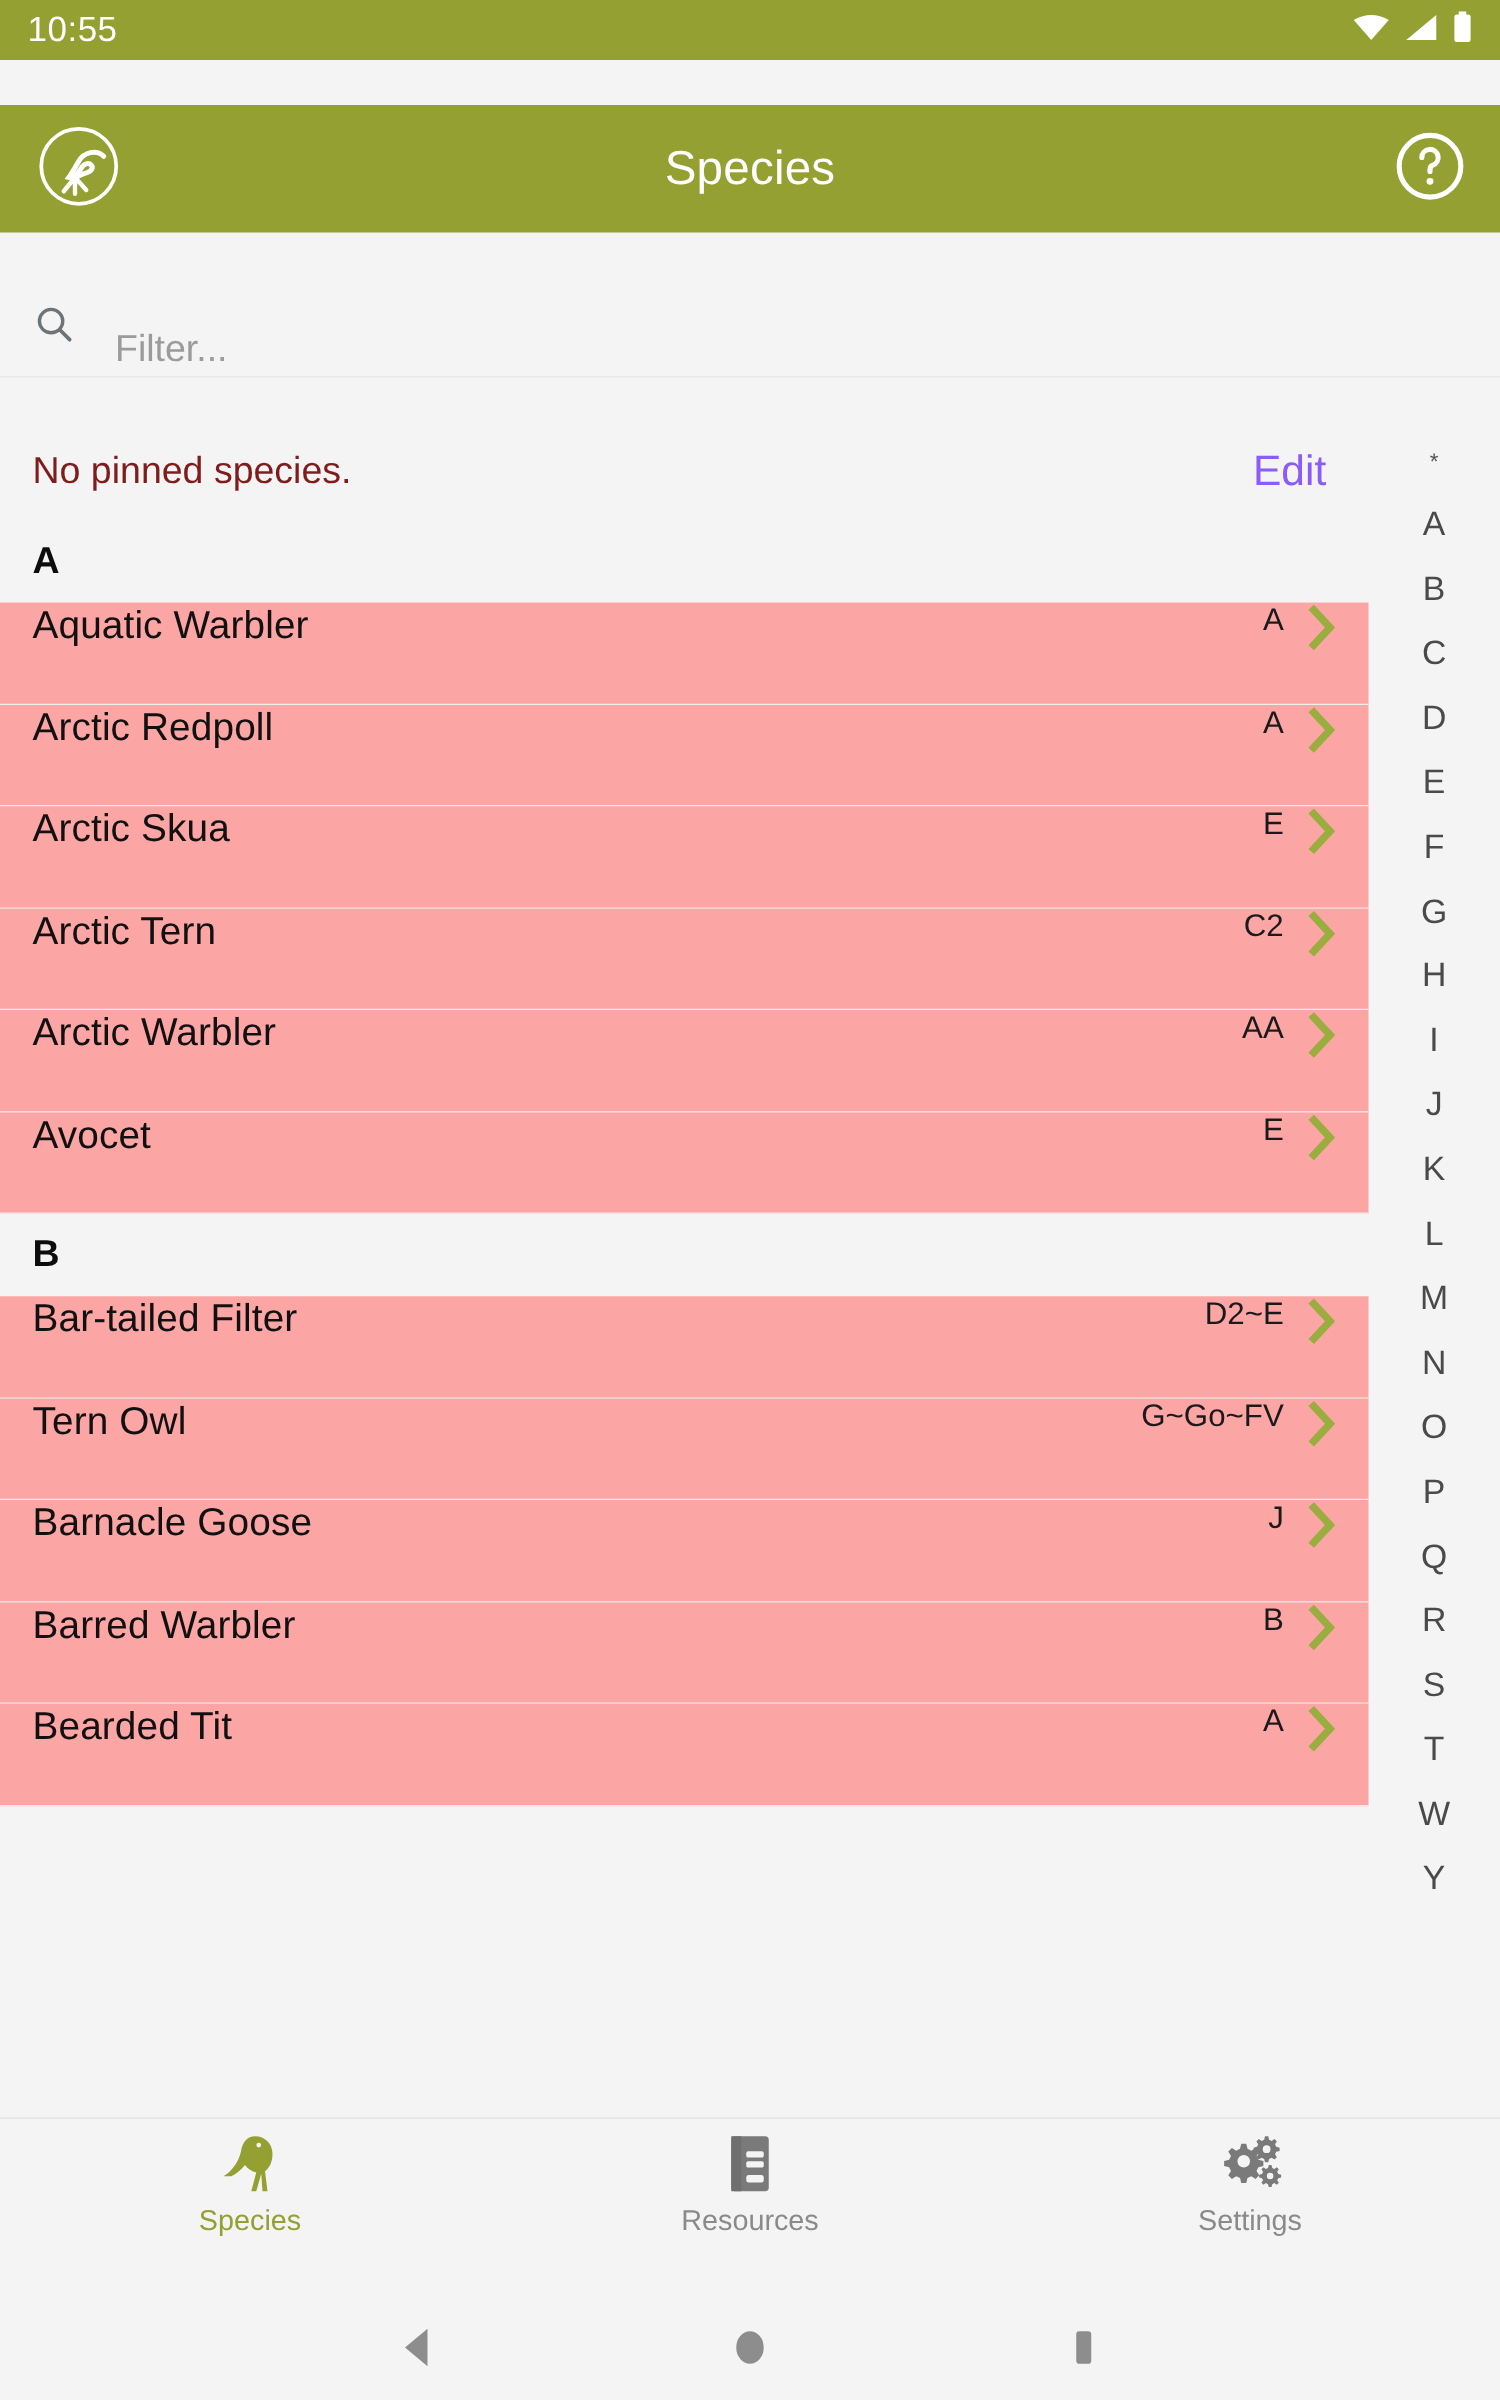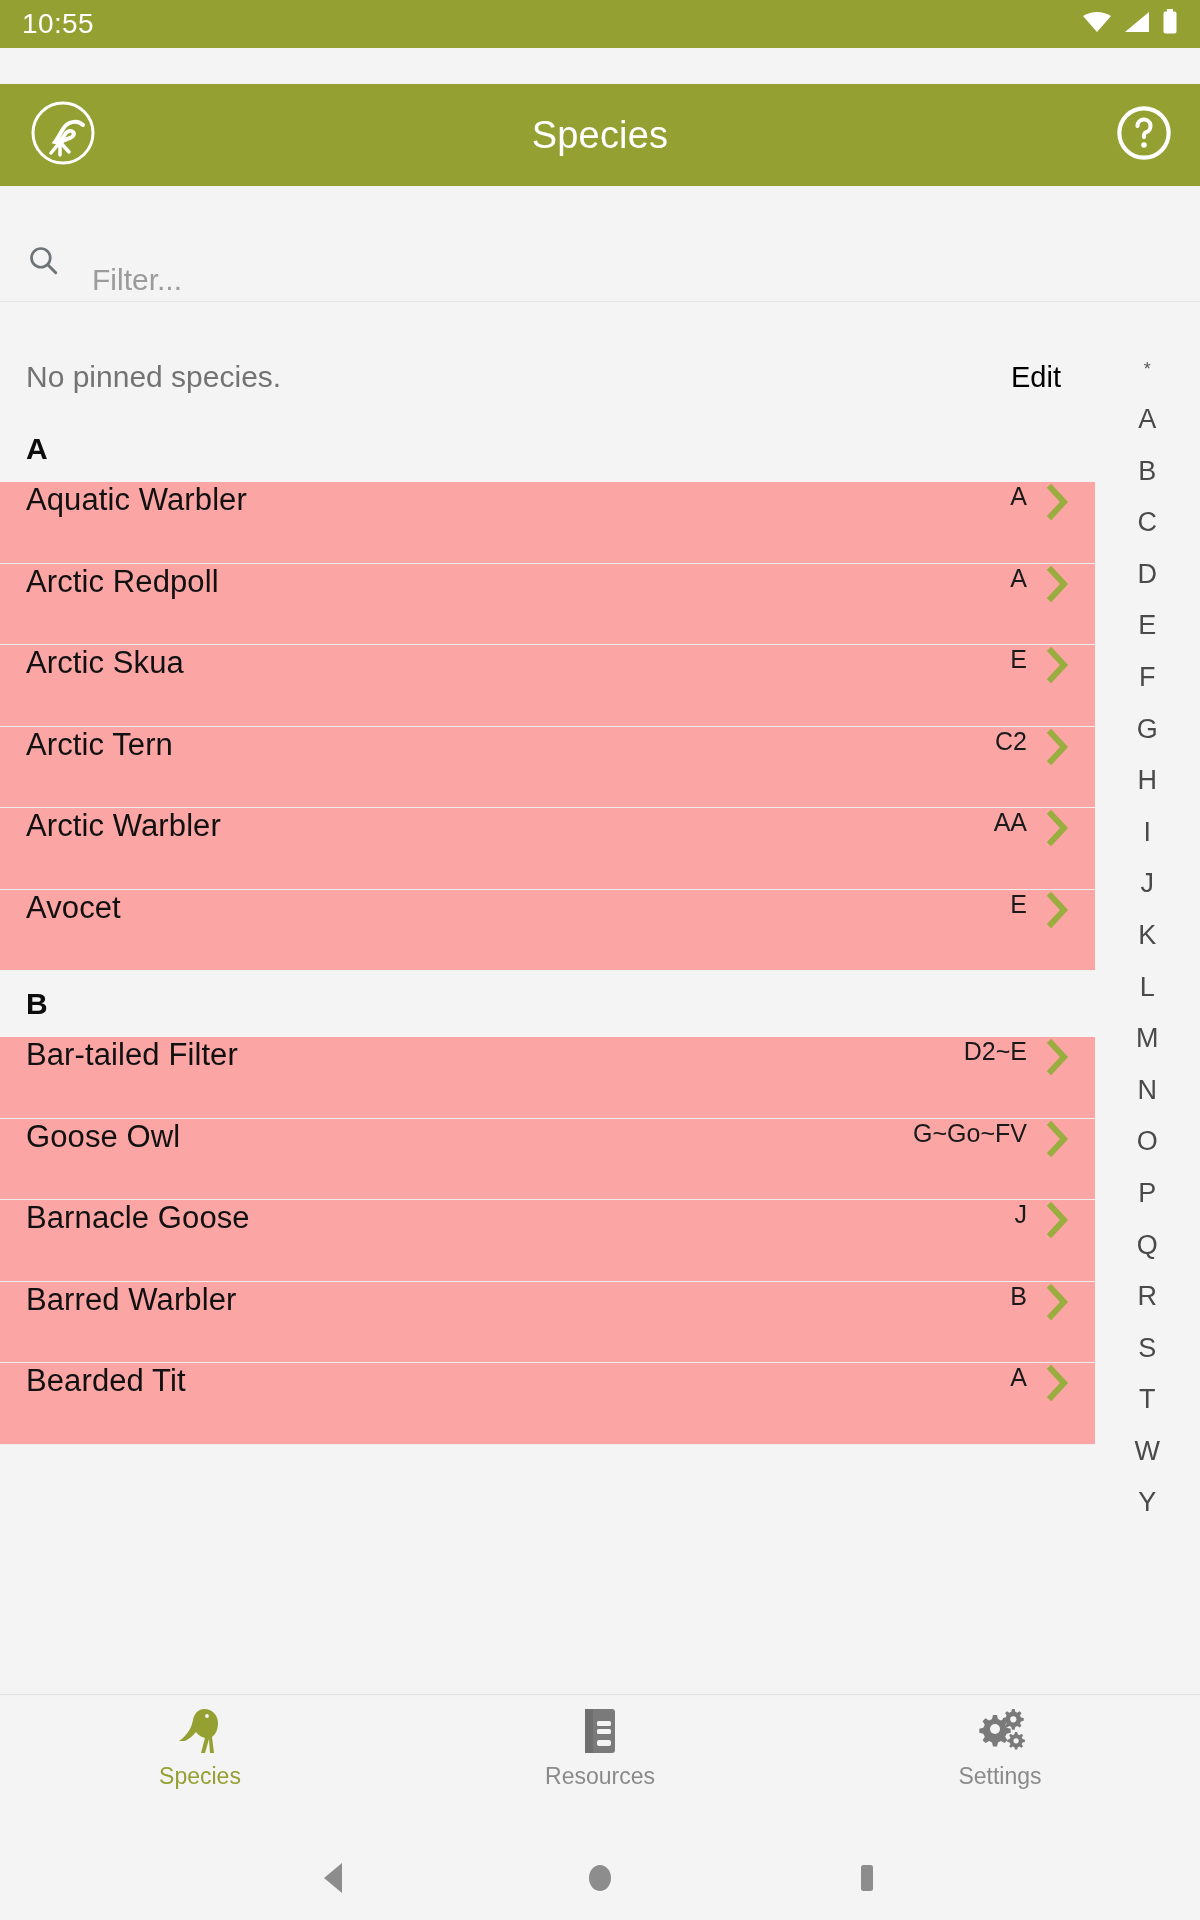--- a/index.html
+++ b/index.html
@@ -114,25 +114,25 @@
   .index-item.star { font-size: 18px; color: #555; margin-bottom: 28px; }
 
   
   .pinned-row {
     height: 78px;
     display: flex; align-items: center;
     padding: 0 26px;
     background: #f4f4f4;
   }
   .pinned-label {
-    font-size: 30px; color: #737373; font-weight: 500;
+    font-size: 30px; color: #7f1d1d; font-weight: 500;
   }
   .edit-btn {
     margin-left: auto;
-    font-size: 29px; color: #000000; font-weight: 400;
+    font-size: 34px; color: #8b5cf6; font-weight: 400;
     padding-right: 8px;
   }
 
   
   .section-header {
     height: 66px;
     display: flex; align-items: center;
     padding: 0 26px;
     background: #f4f4f4;
     font-size: 30px; font-weight: 600; color: #0d0d0d;
@@ -319,21 +319,21 @@
         <div class="species-row">
           <span class="species-name">Bar-tailed Filter</span>
           <span class="species-code">D2~E</span>
           <span class="chev">
             <svg width="26" height="40" viewBox="0 0 26 40">
                 <path d="M6 6 L19 20 L6 34" fill="none" stroke="#9aad3f" stroke-width="6" stroke-linecap="square"></path>
               </svg>
           </span>
         </div>
         <div class="species-row">
-          <span class="species-name">Goose Owl</span>
+          <span class="species-name">Tern Owl</span>
           <span class="species-code">G~Go~FV</span>
           <span class="chev">
             <svg width="26" height="40" viewBox="0 0 26 40">
                 <path d="M6 6 L19 20 L6 34" fill="none" stroke="#9aad3f" stroke-width="6" stroke-linecap="square"></path>
               </svg>
           </span>
         </div>
         <div class="species-row">
           <span class="species-name">Barnacle Goose</span>
           <span class="species-code">J</span>

